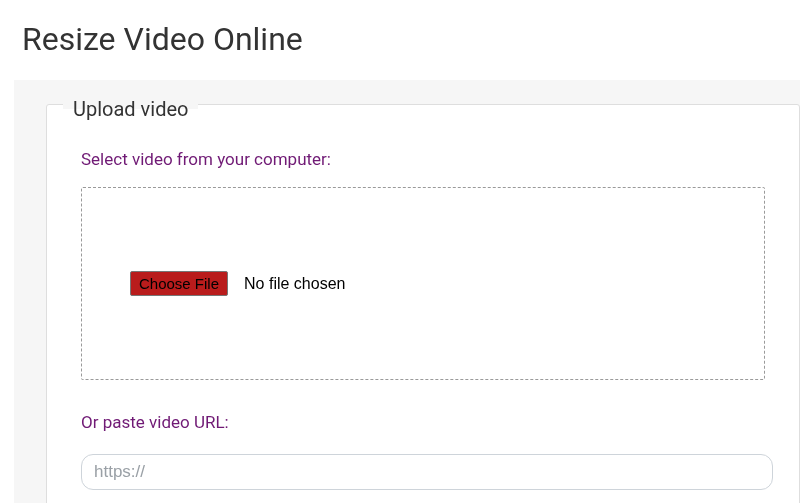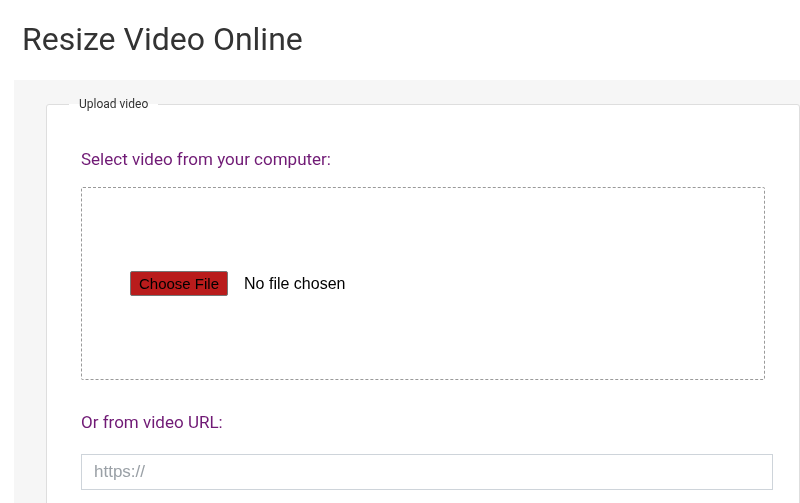--- a/index.html
+++ b/index.html
@@ -27,24 +27,24 @@
     .fieldset-box {
       background: #fff;
       border: 1px solid #dedede;
       border-radius: 3px;
       position: relative;
       padding: 40px 30px 30px 30px;
     }
     .legend {
       position: absolute;
       top: -12px;
-      left: 18px;
+      left: 12px;
       background: linear-gradient(to bottom, #f6f6f6 50%, #fff 50%);
       padding: 0 10px;
-      font-size: 12px;
+      font-size: 20px;
       color: #333;
     }
     .label-text {
       font-size: 17px;
       color: #701a75;
       margin-bottom: 18px;
       display: block;
     }
     .dropzone {
       border: 1px dashed #9a9a9a;
@@ -70,21 +70,21 @@
     .file-status {
       font-family: Arial, sans-serif;
       font-size: 16px;
       color: #000;
     }
     .url-input {
       width: 100%;
       font-size: 17px;
       padding: 7px 12px;
       border: 1px solid #ced4da;
-      border-radius: 0;
+      border-radius: 12px;
       color: #6c757d;
       background: #fff;
       outline: none;
     }
     .url-input::placeholder {
       color: #9aa0a6;
     }
   </style>
 </head>
 <body>
@@ -97,17 +97,17 @@
 
     <div class="label-text">Select video from your computer:</div>
 
     <div class="dropzone">
       <div class="file-picker">
         <button class="choose-file-btn">Choose File</button>
         <span class="file-status">No file chosen</span>
       </div>
     </div>
 
-    <div class="label-text">Or from video URL:</div>
+    <div class="label-text">Or paste video URL:</div>
 
     <input type="text" class="url-input" placeholder="https://" style="">
   </div>
 </div>
 
 </body></html>

